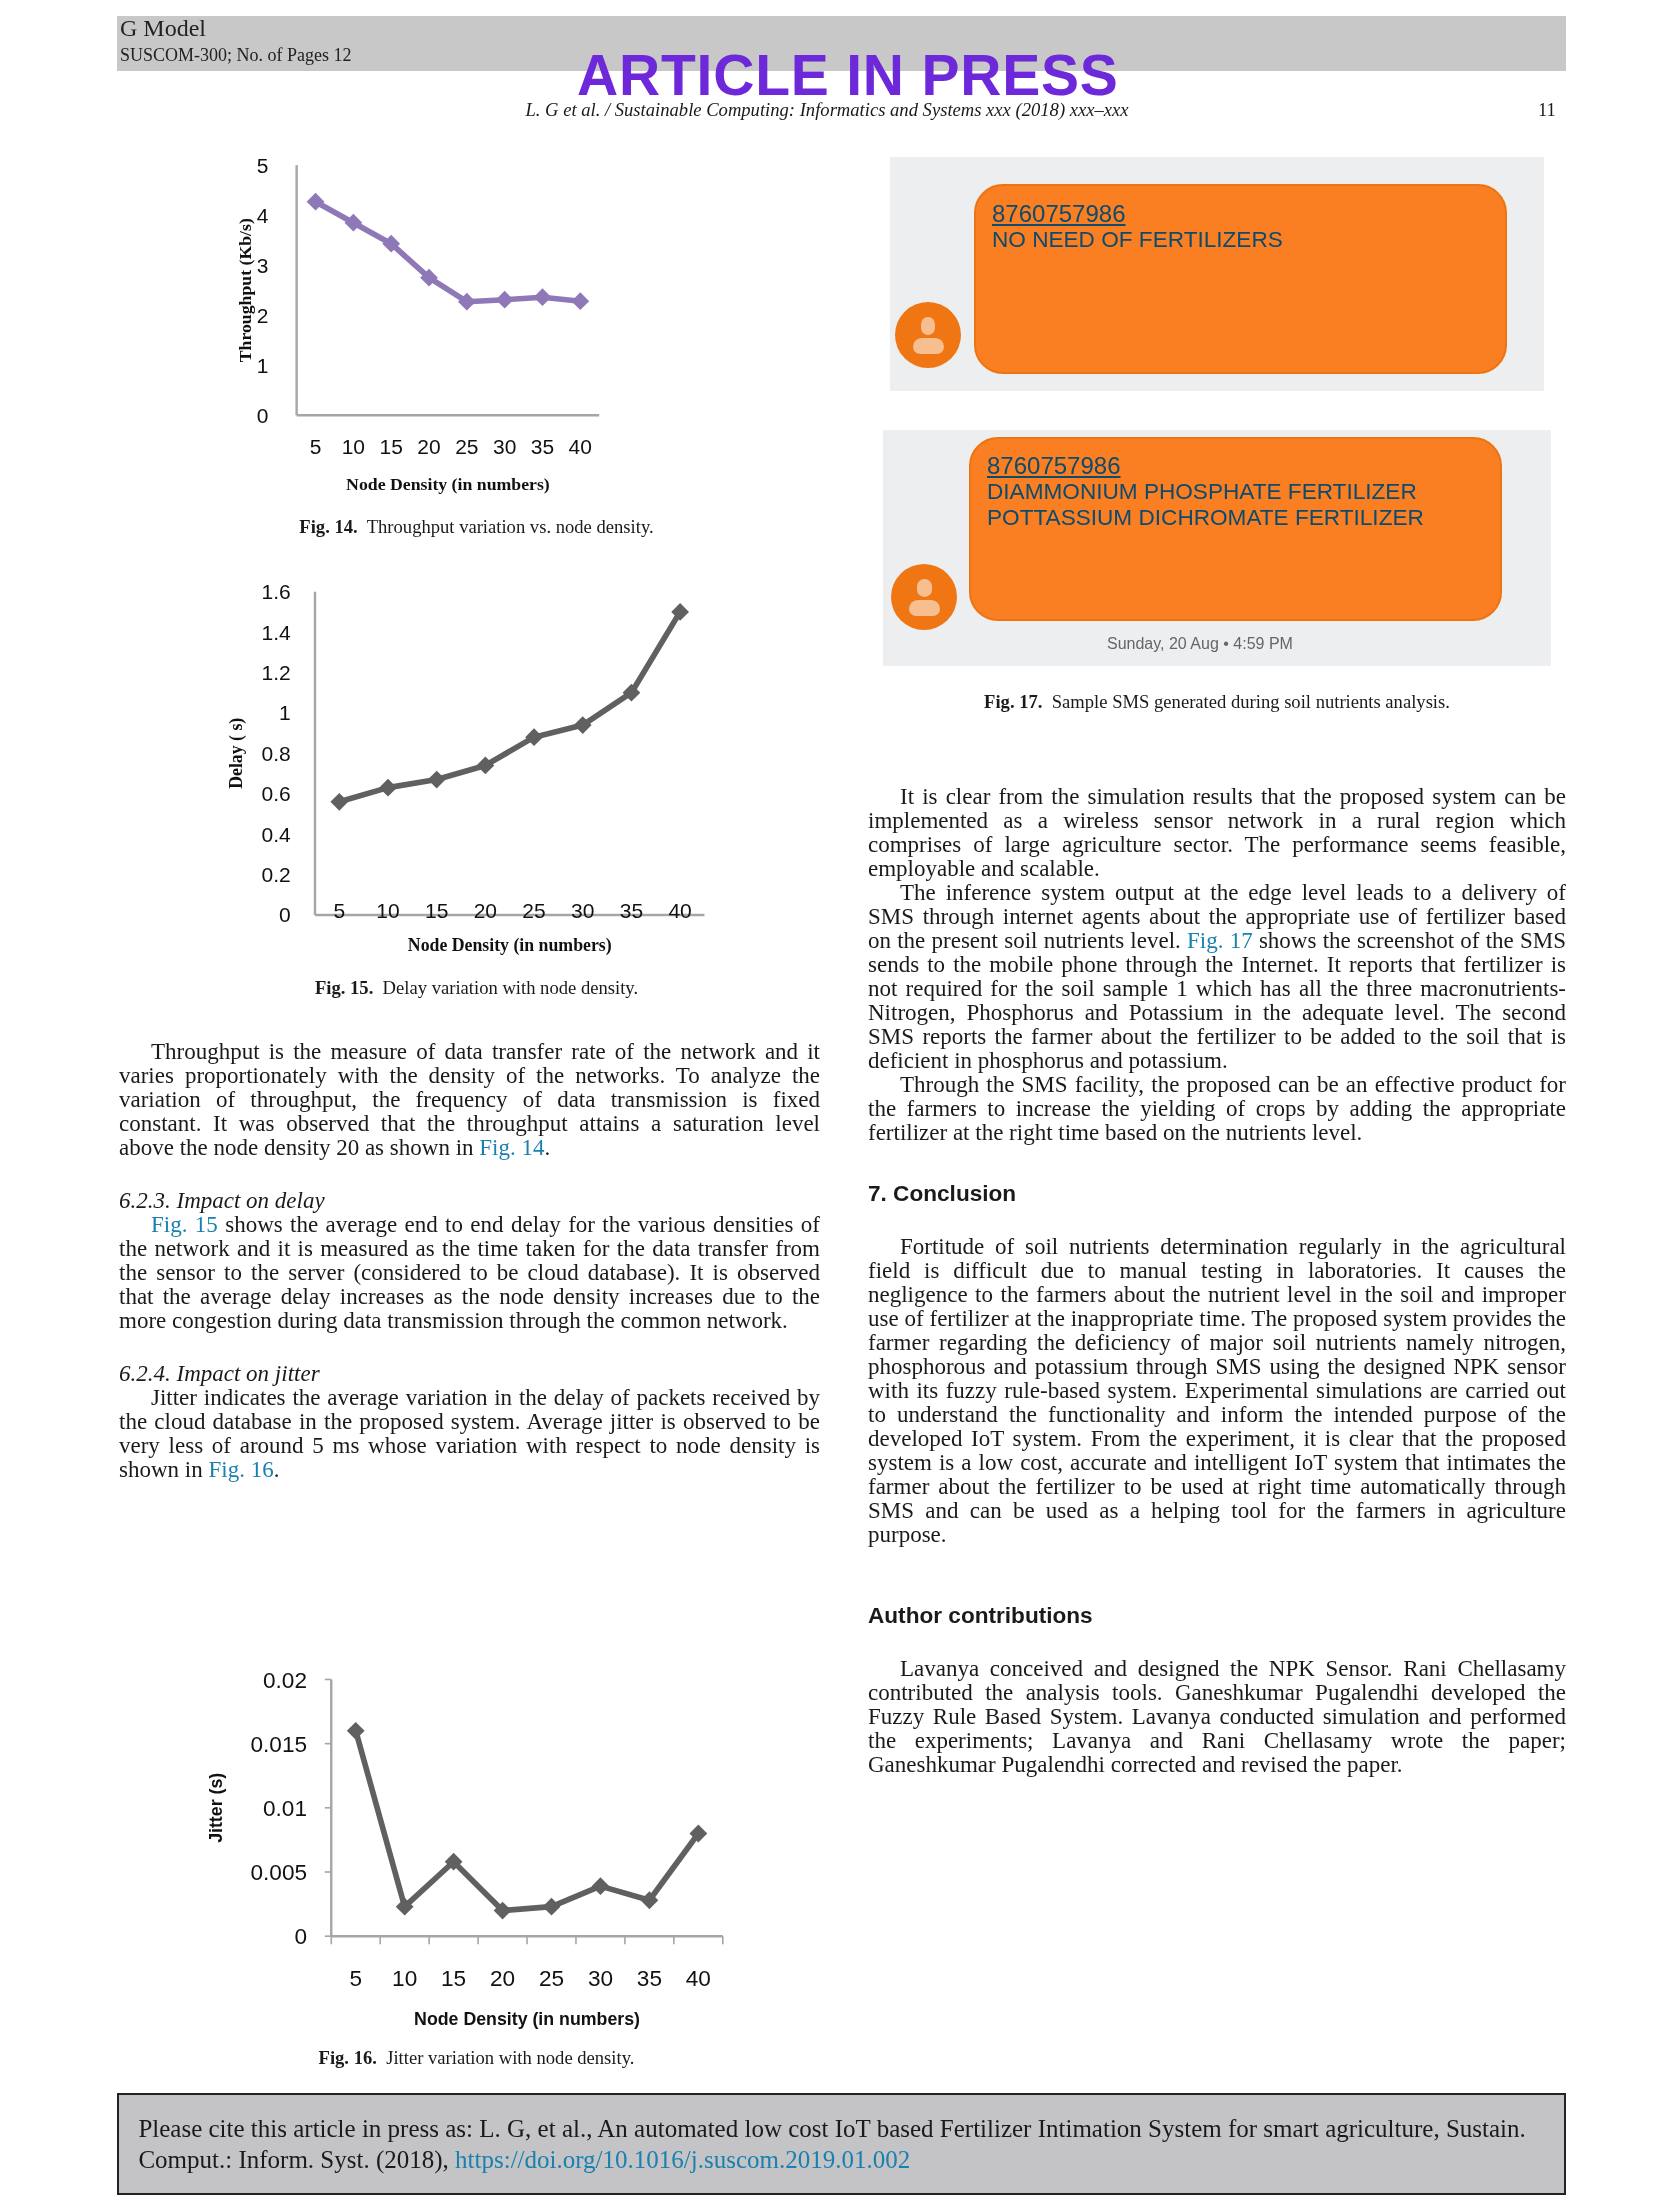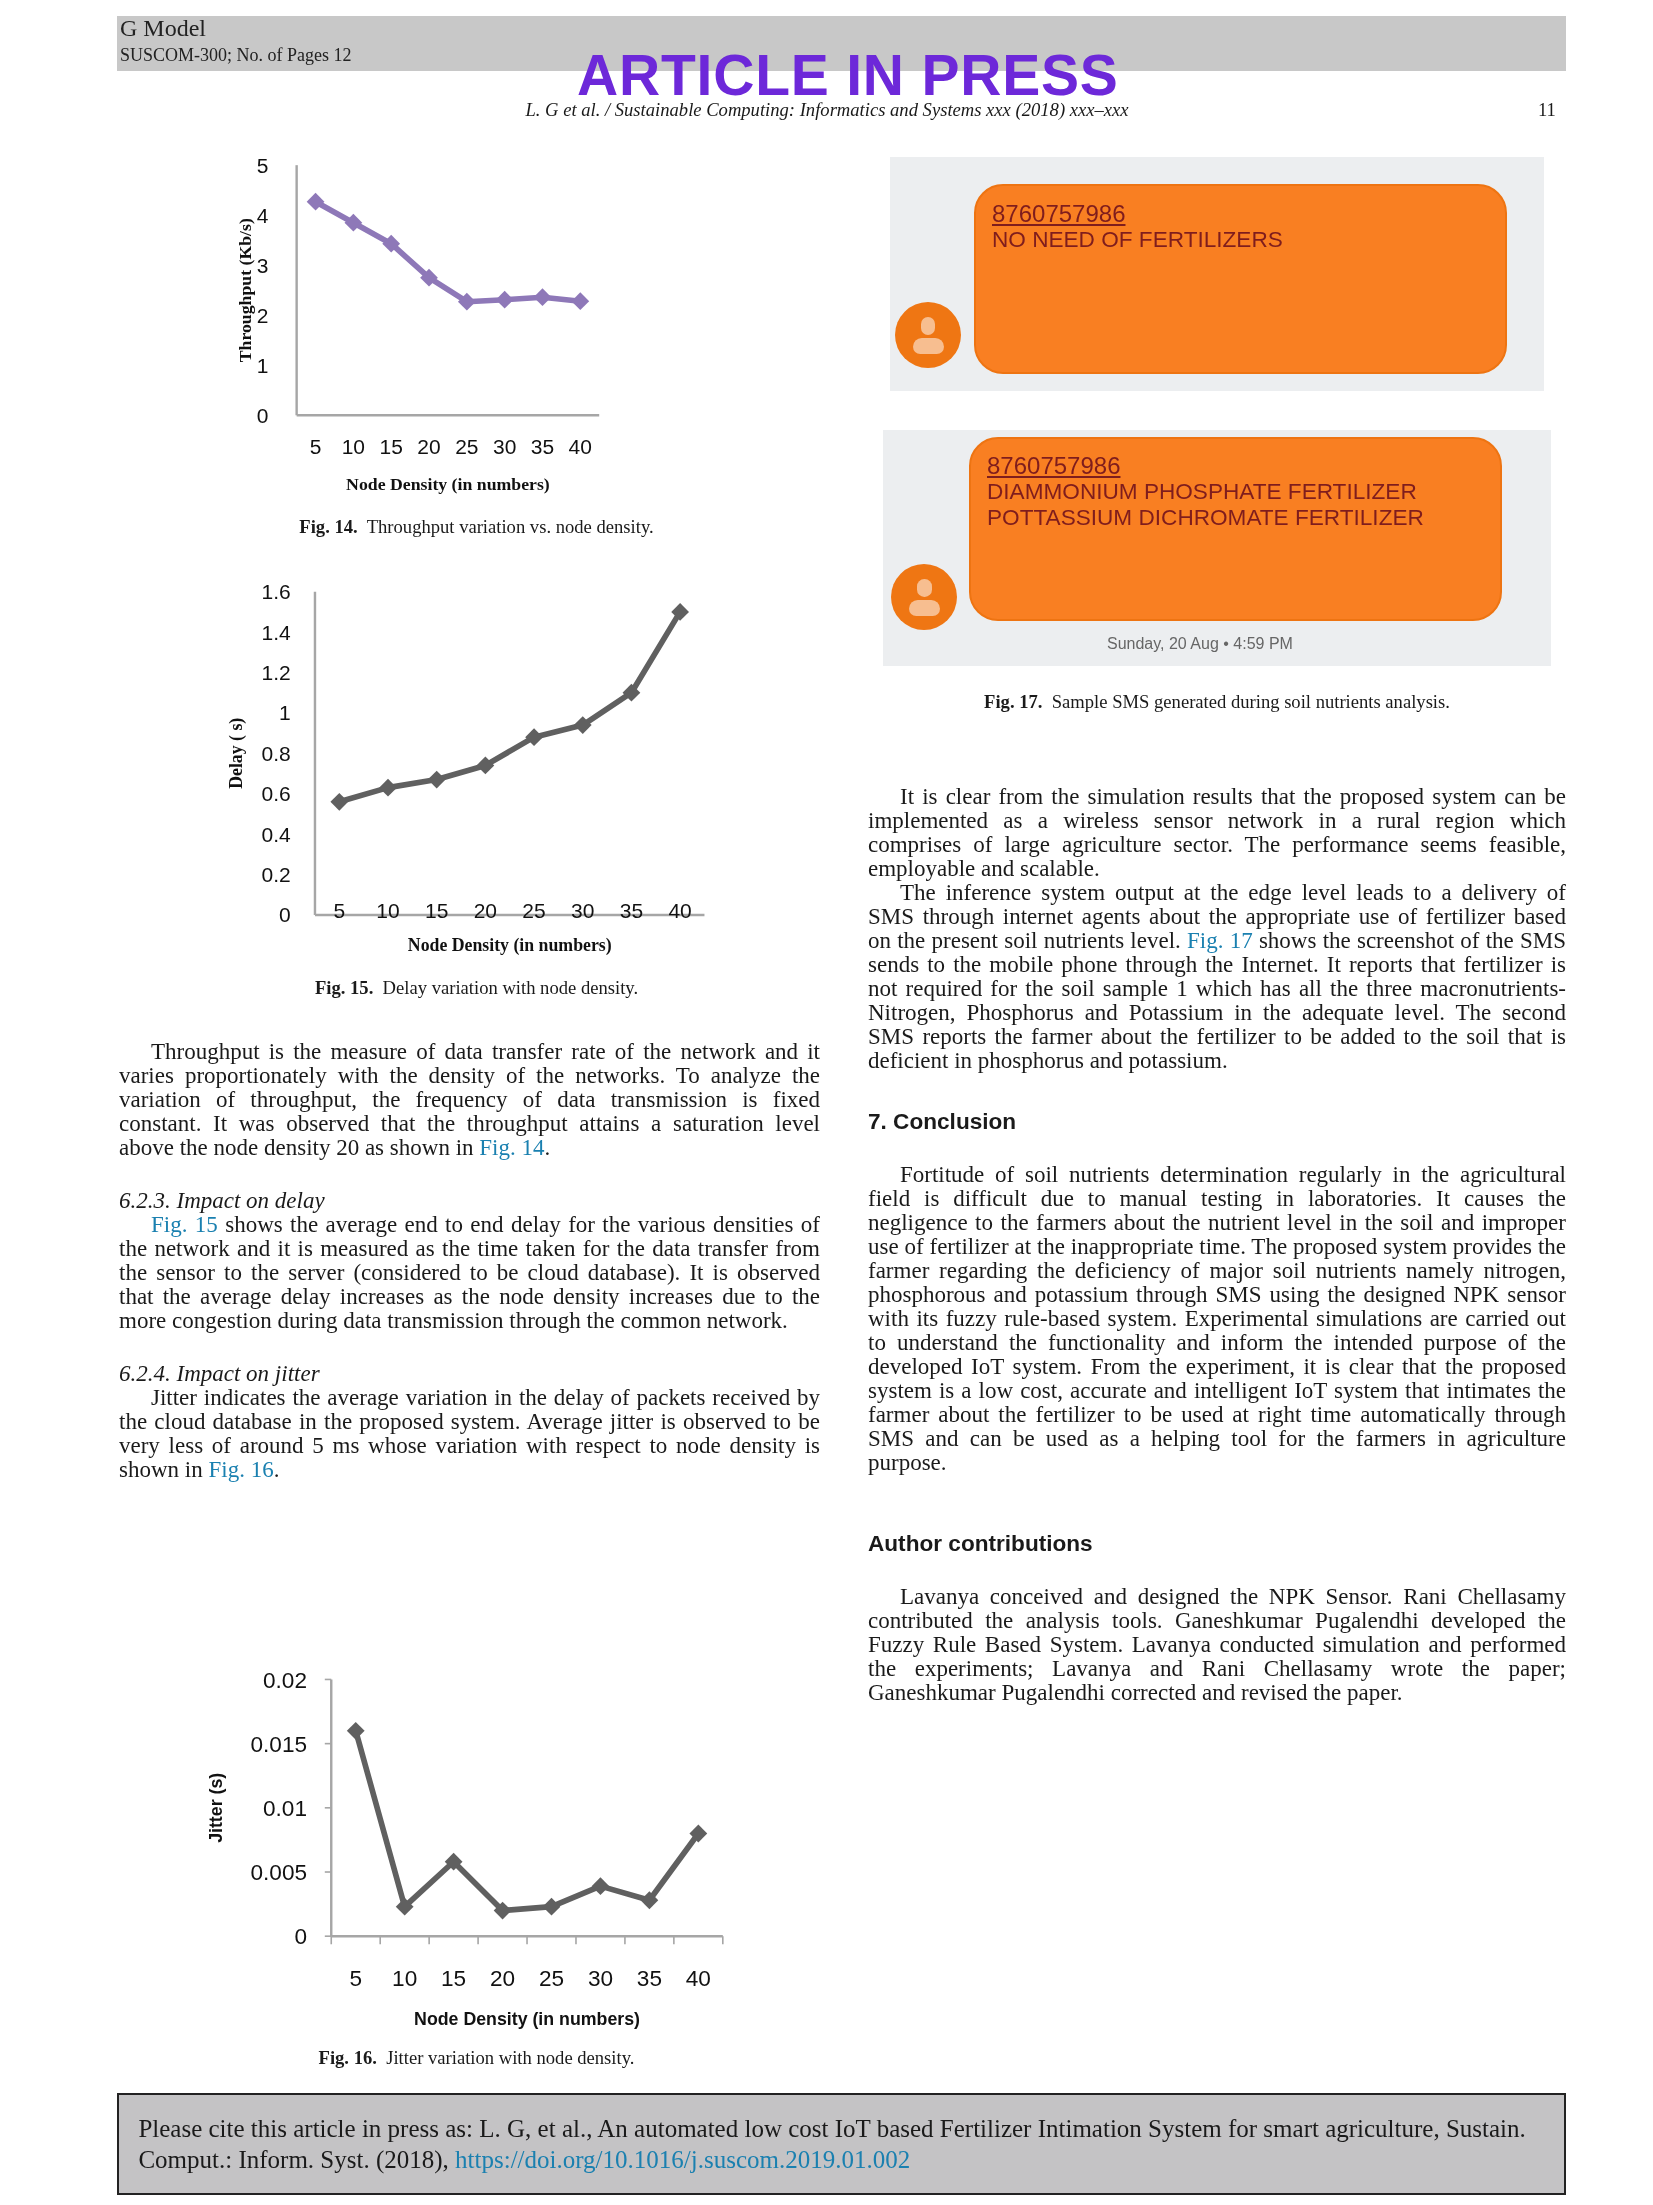--- a/index.html
+++ b/index.html
@@ -19,21 +19,21 @@
   .col p { margin:0; text-indent:32px; }
   .col p.noind { text-indent:0; }
   .sec-h { font-style:italic; margin:0; }
   .link { color:#1a80b0; }
   .h-bold { font-weight:bold; font-family:"Liberation Sans", sans-serif; font-size:22.6px; margin:0; }
   .footer { left:117px; top:2093px; width:1449px; height:102px; background:#c4c3c5;
             border:2.4px solid #222; box-sizing:border-box; padding:18px 19.4px; font-size:25px; line-height:31px; }
   svg text { font-family:"Liberation Sans", sans-serif; }
   .sms-bg { background:#eceef0; position:absolute; }
   .bubble { position:absolute; background:#f97f22; border-radius:29px; border:2.4px solid #ee7412;
-            color:#7f1d1d; font-family:"Liberation Sans", sans-serif; font-size:22.6px; line-height:26px; padding:14.5px 16px; box-sizing:border-box; }
+            color:#0c4a6e; font-family:"Liberation Sans", sans-serif; font-size:22.6px; line-height:26px; padding:14.5px 16px; box-sizing:border-box; }
   .bubble .num { text-decoration:underline; font-size:24px; }
   .avatar { position:absolute; width:66px; height:66px; border-radius:50%; background:#ef7613; }
   .avatar .head { position:absolute; left:26px; top:14.5px; width:14.5px; height:18px; background:#f7be90; border-radius:7.3px; }
   .avatar .body { position:absolute; left:18px; top:36px; width:31px; height:16px; background:#f7be90; border-radius:9.7px 9.7px 8px 8px; }
   .ts { position:absolute; font-family:"Liberation Sans", sans-serif; font-size:16px; color:#666; }
 </style>
 </head>
 <body>
 
 <div class="abs hdr-band"></div>
@@ -188,20 +188,21 @@
   </div>
   <div class="ts" style="left:224px;top:205px">Sunday, 20 Aug • 4:59 PM</div>
 </div>
 <div class="caption" style="left:868px;width:698px;top:691px">
   <b>Fig. 17.</b>&nbsp; <span>Sample SMS generated during soil nutrients analysis.</span>
 </div>
 
 <div class="col" style="left:868px;top:785px;width:698px">
   <p>It is clear from the simulation results that the proposed system can be implemented as a wireless sensor network in a rural region which comprises of large agriculture sector. The performance seems feasible, employable and scalable.</p>
   <p><span>The inference system output at the edge level leads to a delivery of SMS through internet agents about the appropriate use of fertilizer based on the present soil nutrients level. </span><span class="link">Fig. 17</span><span> shows the screenshot of the SMS sends to the mobile phone through the Internet. It reports that fertilizer is not required for the soil sample 1 which has all the three macronutrients- Nitrogen, Phosphorus and Potassium in the adequate level. The second SMS reports the farmer about the fertilizer to be added to the soil that is deficient in phosphorus and potassium.</span></p>
+  <p>Through the SMS facility, the proposed can be an effective product for the farmers to increase the yielding of crops by adding the appropriate fertilizer at the right time based on the nutrients level.</p>
   <p class="noind h-bold" style="margin-top:37px;margin-bottom:29px">7.  Conclusion</p>
   <p>Fortitude of soil nutrients determination regularly in the agricultural field is difficult due to manual testing in laboratories. It causes the negligence to the farmers about the nutrient level in the soil and improper use of fertilizer at the inappropriate time. The proposed system provides the farmer regarding the deficiency of major soil nutrients namely nitrogen, phosphorous and potassium through SMS using the designed NPK sensor with its fuzzy rule-based system. Experimental simulations are carried out to understand the functionality and inform the intended purpose of the developed IoT system. From the experiment, it is clear that the proposed system is a low cost, accurate and intelligent IoT system that intimates the farmer about the fertilizer to be used at right time automatically through SMS and can be used as a helping tool for the farmers in agriculture purpose.</p>
   <p class="noind h-bold" style="margin-top:57px;margin-bottom:29px">Author contributions</p>
   <p>Lavanya conceived and designed the NPK Sensor. Rani Chellasamy contributed the analysis tools. Ganeshkumar Pugalendhi developed the Fuzzy Rule Based System. Lavanya conducted simulation and performed the experiments; Lavanya and Rani Chellasamy wrote the paper; Ganeshkumar Pugalendhi corrected and revised the paper.</p>
 </div>
 
 <div class="abs footer">
   <span>Please cite this article in press as: L. G, et al., An automated low cost IoT based Fertilizer Intimation System for smart agriculture, Sustain. Comput.: Inform. Syst. (2018), </span><span class="link">https://doi.org/10.1016/j.suscom.2019.01.002</span>
 </div>
 

